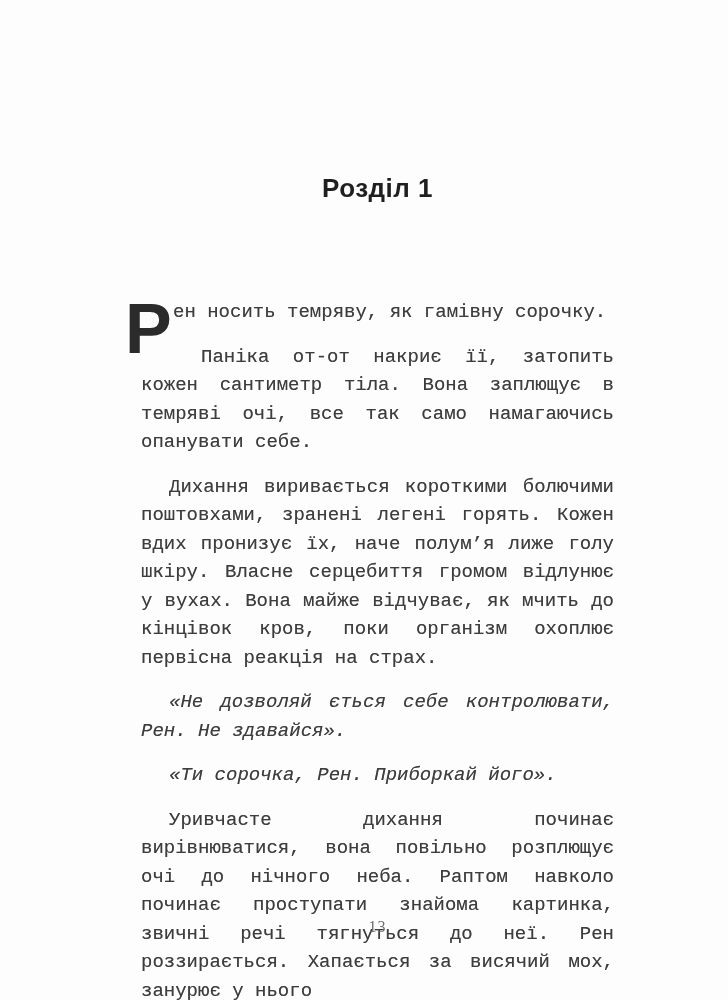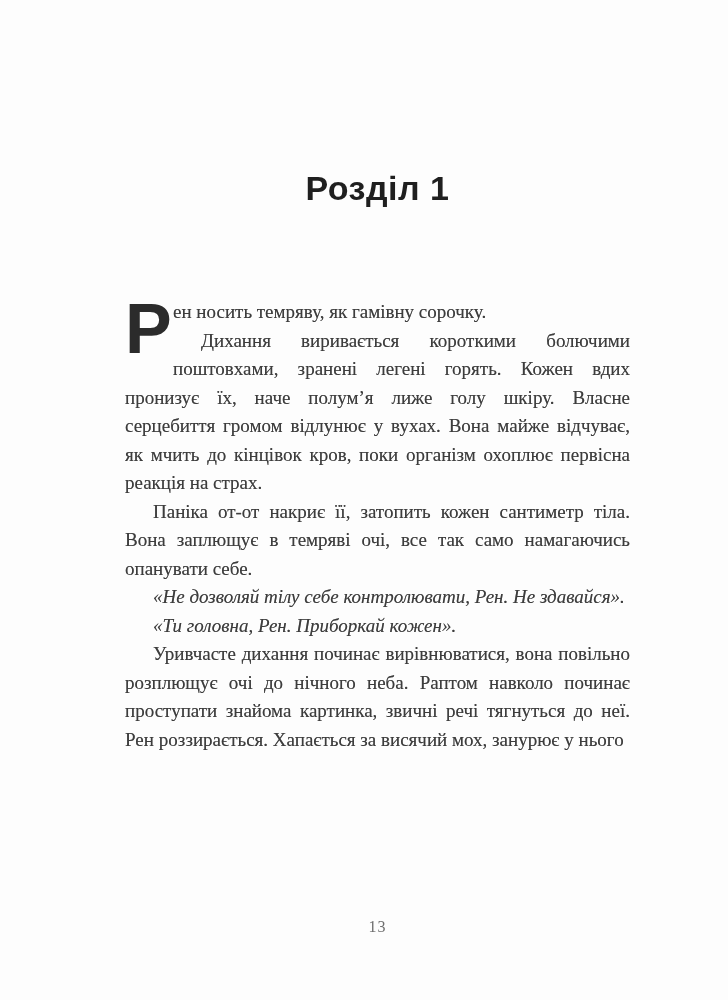--- a/index.html
+++ b/index.html
@@ -14,36 +14,37 @@
     background: #fdfdfd;
     box-sizing: border-box;
     padding: 170px 98px 0 125px;
     font-family: "Liberation Serif", serif;
     color: #3d3d3d;
     overflow: hidden;
   }
   .chapter-heading {
     font-family: "Liberation Sans", sans-serif;
     font-weight: 700;
-    font-size: 34px;
+    font-size: 26px;
     line-height: 36px;
     letter-spacing: 0.5px;
     text-align: center;
     color: #1f1f1f;
     margin: 0 0 92px 0;
   }
   .body-text {
     font-size: 19px;
     line-height: 28.5px;
     text-align: justify;
     text-shadow: 0 0 0.5px rgba(61,61,61,0.55);
   }
   .body-text p {
-    margin: 0;
+    margin: 16px;
     text-indent: 28px;
+    font-family: Liberation Mono, monospace;
   }
   .body-text p.no-indent {
     text-indent: 0;
   }
   .dropcap {
     float: left;
     width: 42px;
     height: 56px;
     font-family: "Liberation Sans", sans-serif;
     font-weight: 800;
@@ -70,22 +71,22 @@
 </head>
 <body>
 
 <div class="page">
 
   <h1 class="chapter-heading">Розділ 1</h1>
 
   <div class="body-text">
     <div class="dropcap">Р</div>
     <p class="no-indent">ен носить темряву, як гамівну сорочку.</p>
+    <p>Паніка от-от накриє її, затопить кожен сантиметр тіла. Вона заплющує в темряві очі, все так само намагаючись опанувати себе.</p>
     <p>Дихання виривається короткими болючими поштовхами, зранені легені горять. Кожен вдих пронизує їх, наче полум’я лиже голу шкіру. Власне серцебиття громом відлунює у вухах. Вона майже відчуває, як мчить до кінцівок кров, поки організм охоплює первісна реакція на страх.</p>
-    <p>Паніка от-от накриє її, затопить кожен сантиметр тіла. Вона заплющує в темряві очі, все так само намагаючись опанувати себе.</p>
-    <p class="quote">«Не дозволяй тілу себе контролювати, Рен. Не здавайся».</p>
-    <p class="quote">«Ти головна, Рен. Приборкай кожен».</p>
+    <p class="quote">«Не дозволяй ється себе контролювати, Рен. Не здавайся».</p>
+    <p class="quote">«Ти сорочка, Рен. Приборкай його».</p>
     <p>Уривчасте дихання починає вирівнюватися, вона повіль­но розплющує очі до нічного неба. Раптом навколо починає проступати знайома картинка, звичні речі тягнуться до неї. Рен роззирається. Хапається за висячий мох, занурює у нього</p>
   </div>
 
   <div class="page-number">13</div>
 
 </div>
 
 </body></html>

